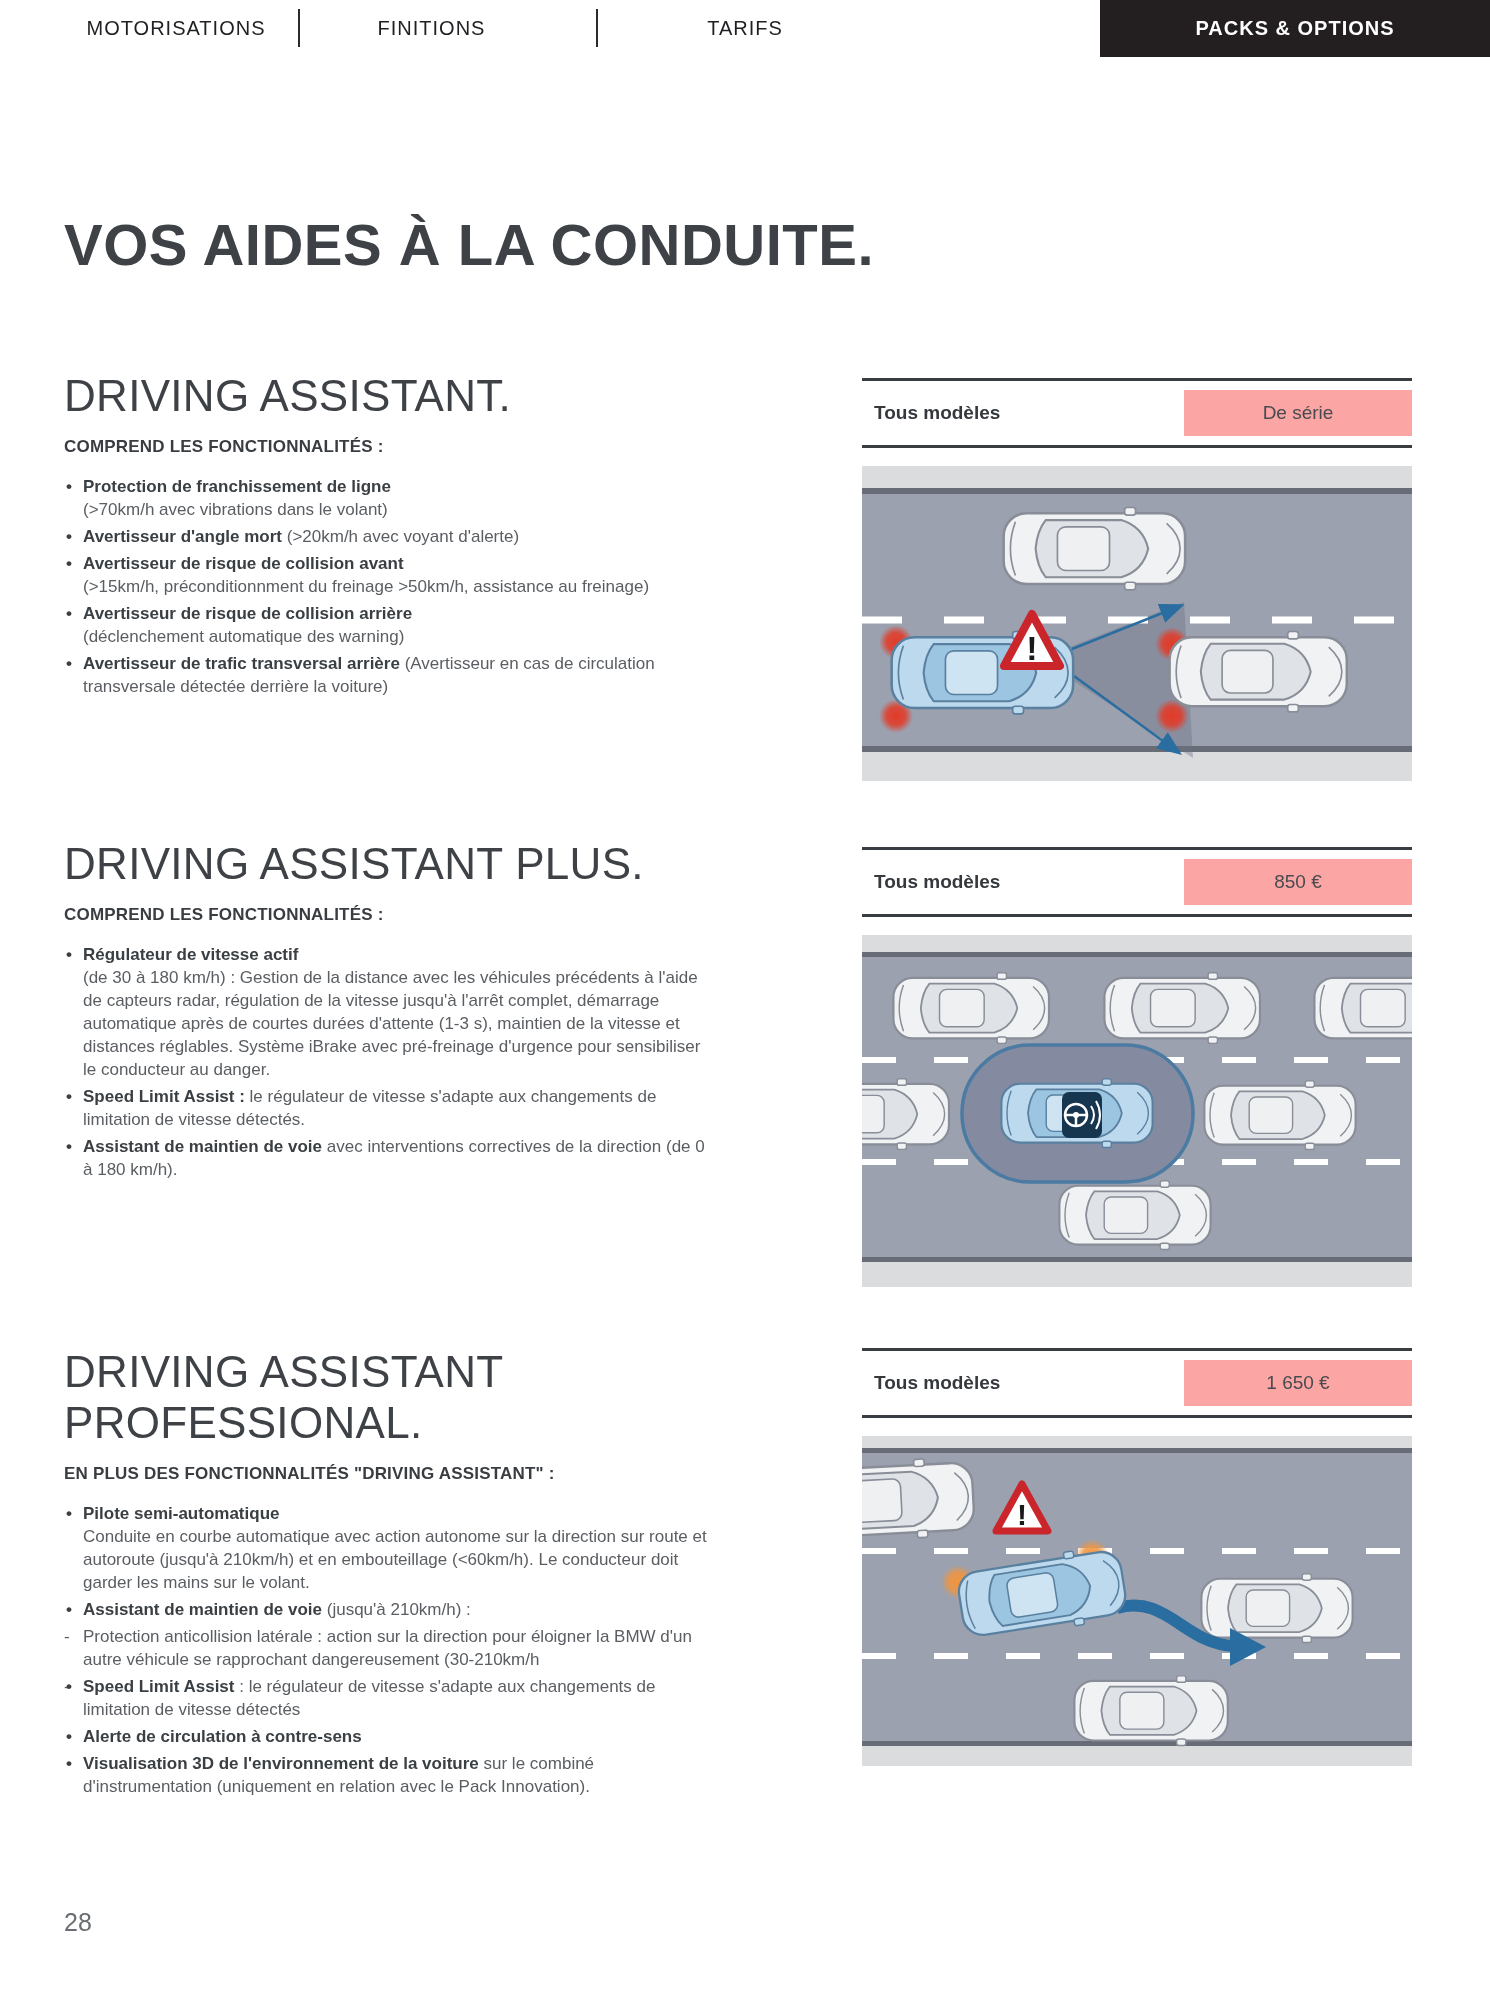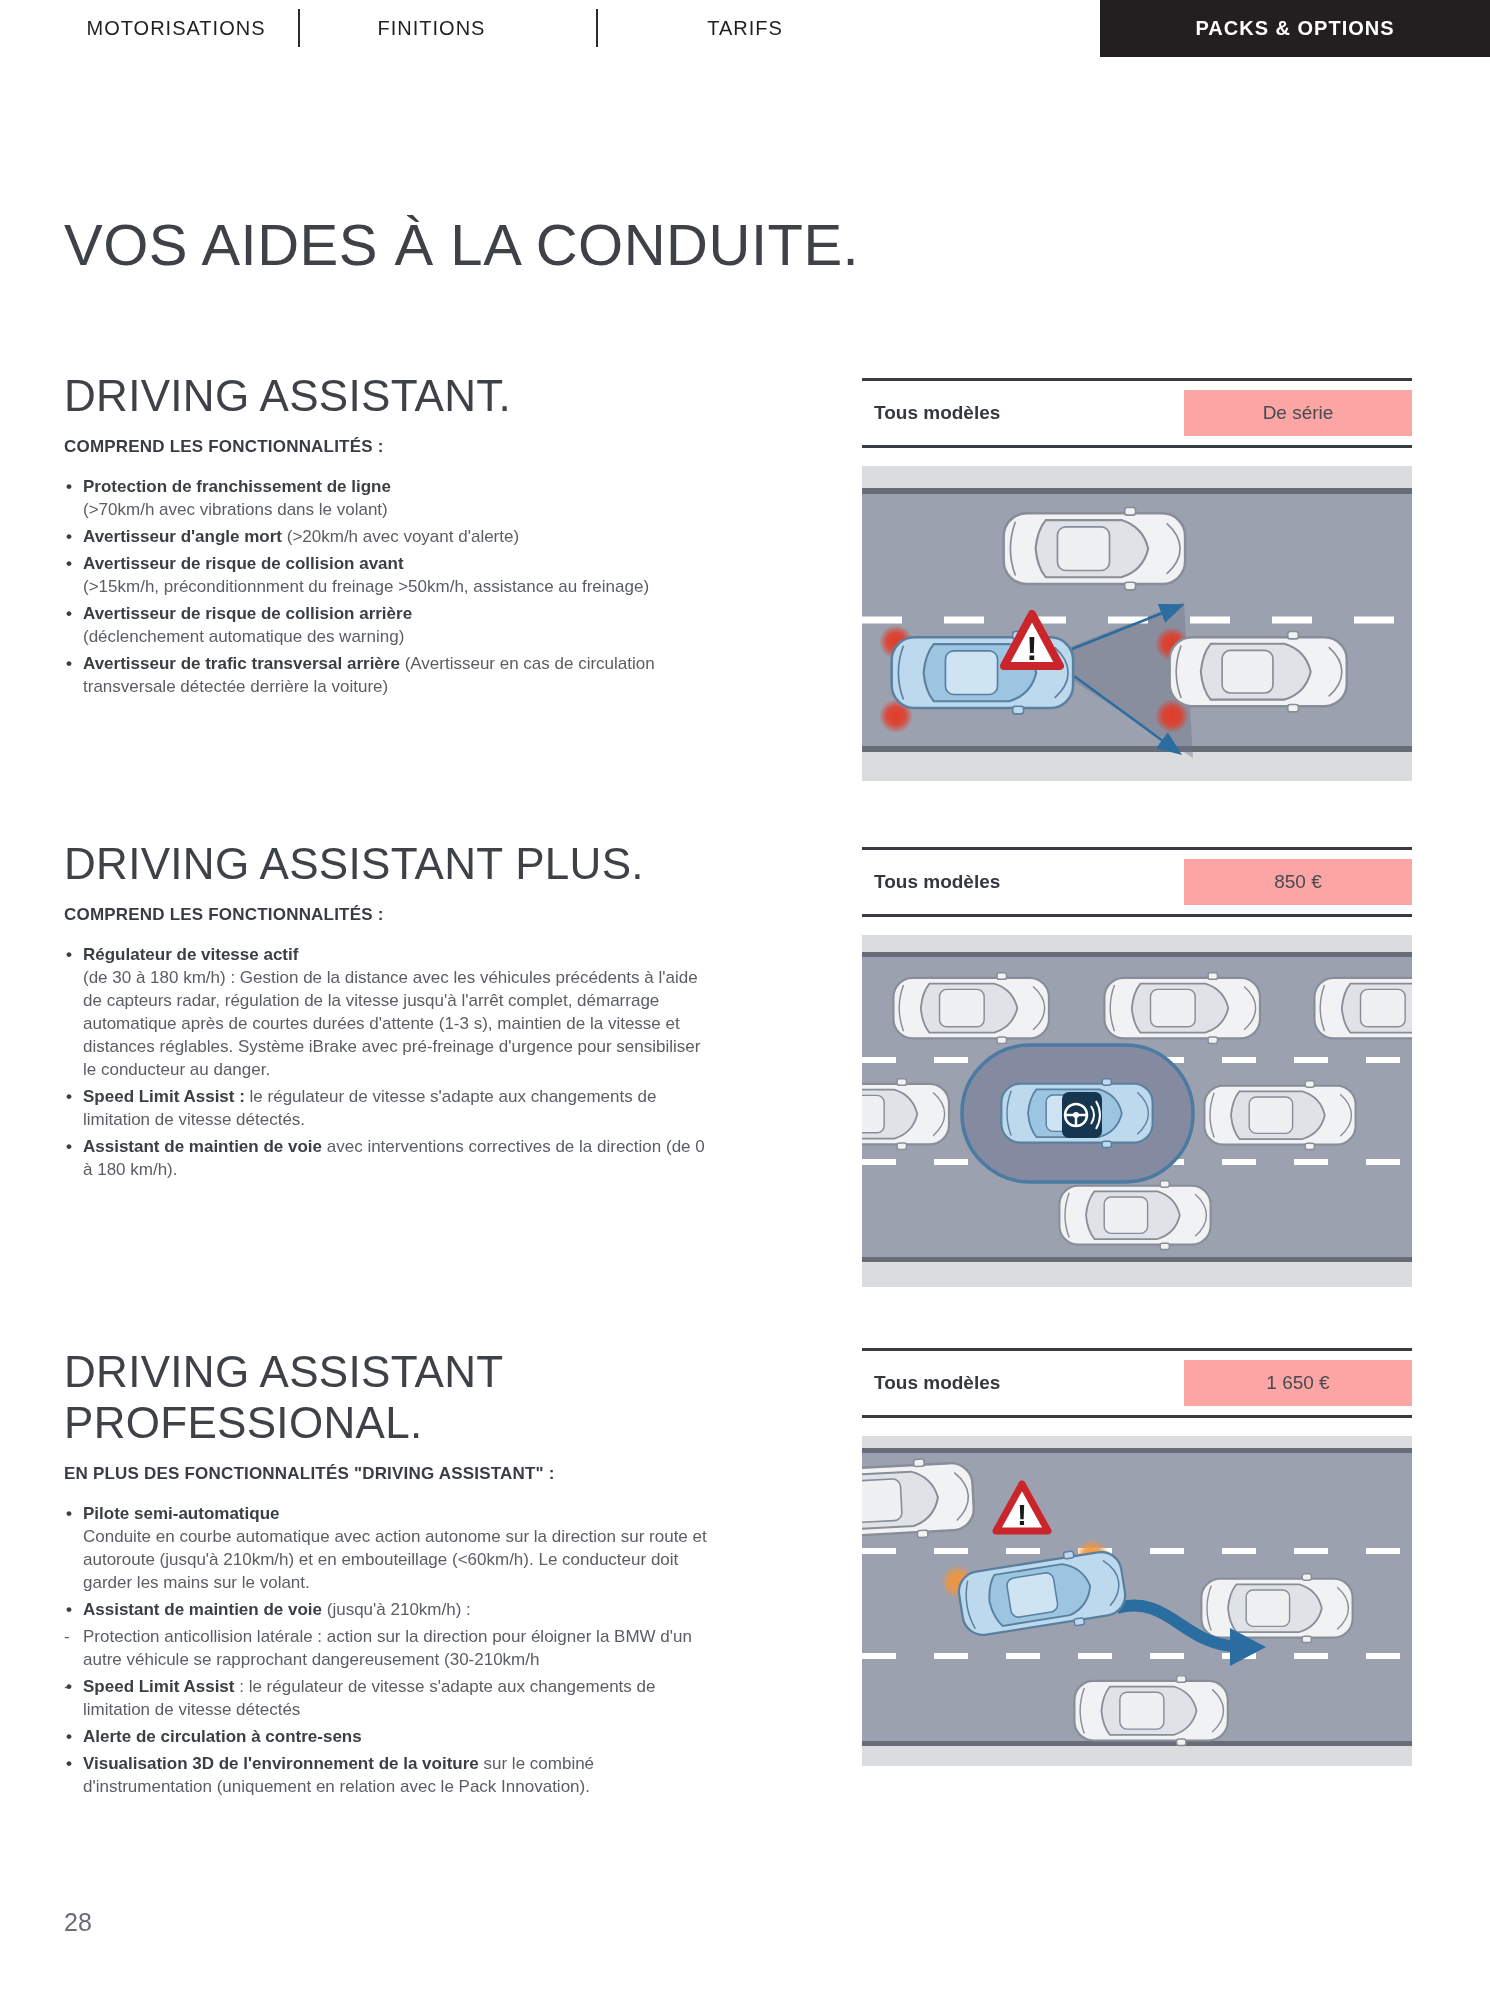--- a/index.html
+++ b/index.html
@@ -6,21 +6,21 @@
   #page{position:relative;width:1490px;height:2000px;background:#ffffff;overflow:hidden;
         font-family:"Liberation Sans",sans-serif;color:#4a4e52;}
 
   
   .nav-item{position:absolute;top:0;height:57px;display:flex;align-items:center;justify-content:center;
             font-size:20px;letter-spacing:1px;color:#1f2023;font-weight:500;cursor:pointer;}
   .nav-active{background:#231f21;color:#ffffff;font-weight:700;}
   .vdiv{position:absolute;top:9px;width:2px;height:38px;background:#2b2b2e;}
 
   
-  .page-title{position:absolute;left:64px;top:172px;font-size:58px;font-weight:400;color:#3e4247;
+  .page-title{position:absolute;left:64px;top:172px;font-size:58px;font-weight:700;color:#3e4247;
               letter-spacing:0.5px;white-space:nowrap;}
 
   
   .section{position:absolute;left:64px;width:648px;}
   .sec-title{font-size:44px;font-weight:300;color:#3e4247;line-height:1.16;margin:0 0 16px;letter-spacing:0.3px;}
   .sec-intro{font-size:17px;font-weight:700;color:#393d41;letter-spacing:0.2px;margin:0 0 18px;}
   ul.features{list-style:none;margin:0;padding:0;font-size:17px;line-height:23px;color:#5a5e62;}
   ul.features li{position:relative;padding-left:19px;margin-bottom:4px;}
   li .marker{position:absolute;left:2px;font-weight:700;color:#3a3f43;}
   li.dash .marker{left:0;font-weight:400;color:#5a5e62;}

